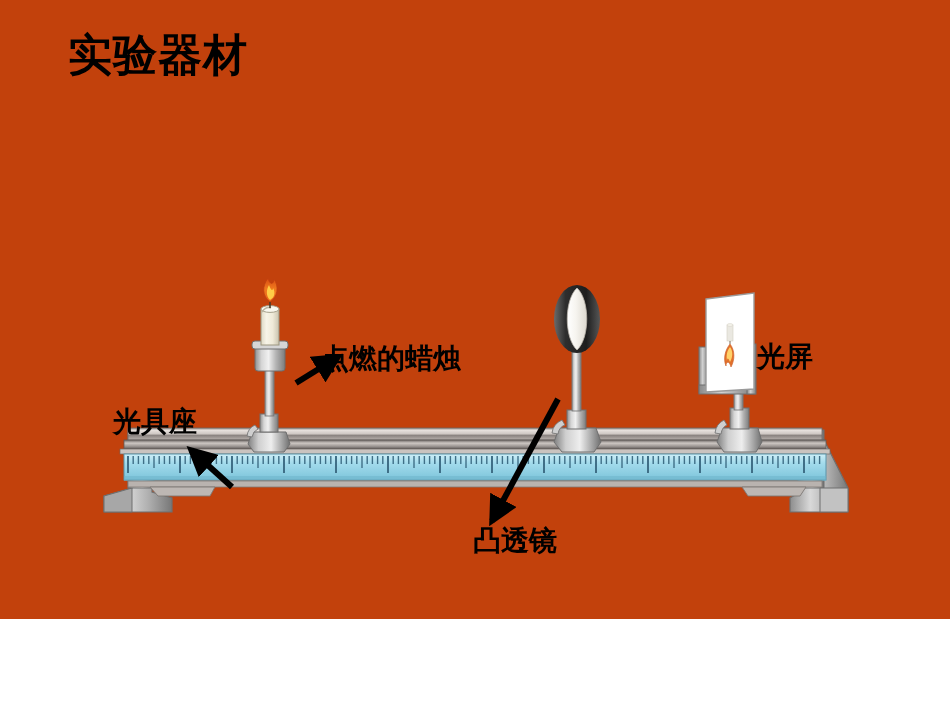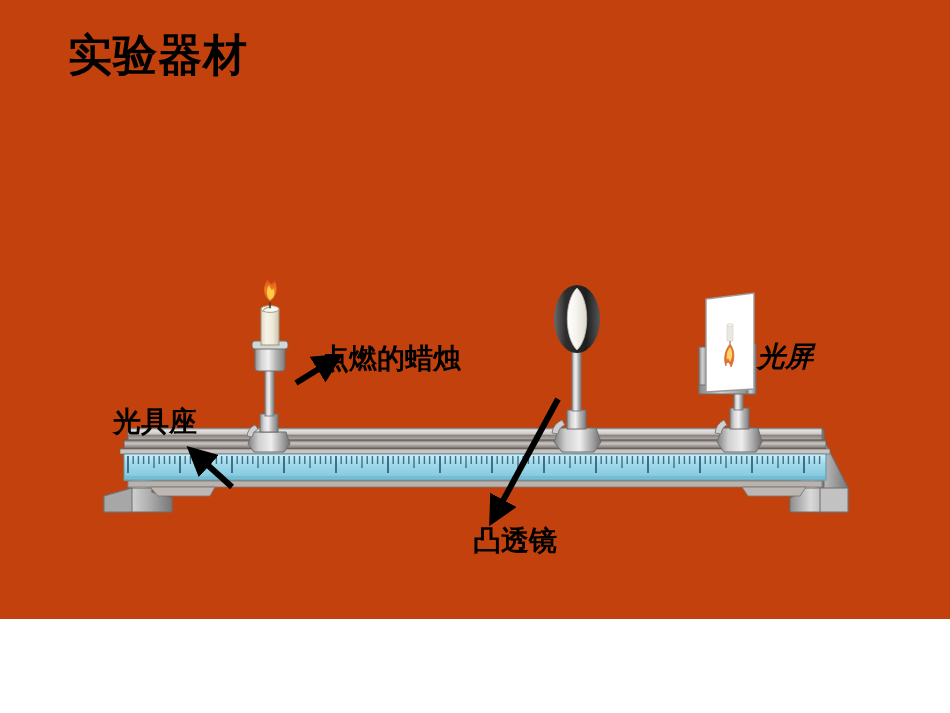--- a/index.html
+++ b/index.html
@@ -51,21 +51,21 @@
     position: absolute;
     font-size: 28px;
     font-weight: bold;
     color: #000000;
     white-space: nowrap;
     line-height: 1;
   }
   #label-candle { left: 305px; top: 345px; margin-left: 16px; }
   #label-bench  { left: 113px; top: 408px; }
   #label-lens   { left: 473px; top: 527px; }
-  #label-screen { left: 757px; top: 343px; font-style: italic; }
+  #label-screen { left: 757px; top: 343px; }
 </style>
 </head>
 <body>
 
 <div id="slide">
 
   <div id="slide-title">实验器材</div>
 
   <div id="figure">
     <svg width="950" height="713" viewBox="0 0 950 713" xmlns="http://www.w3.org/2000/svg">

